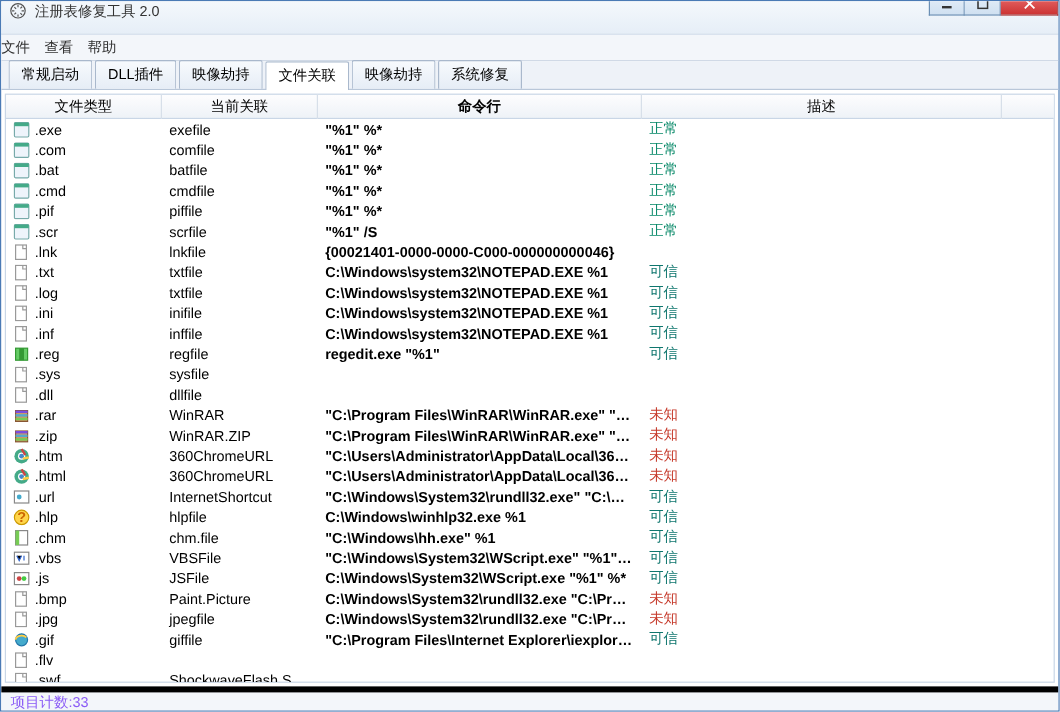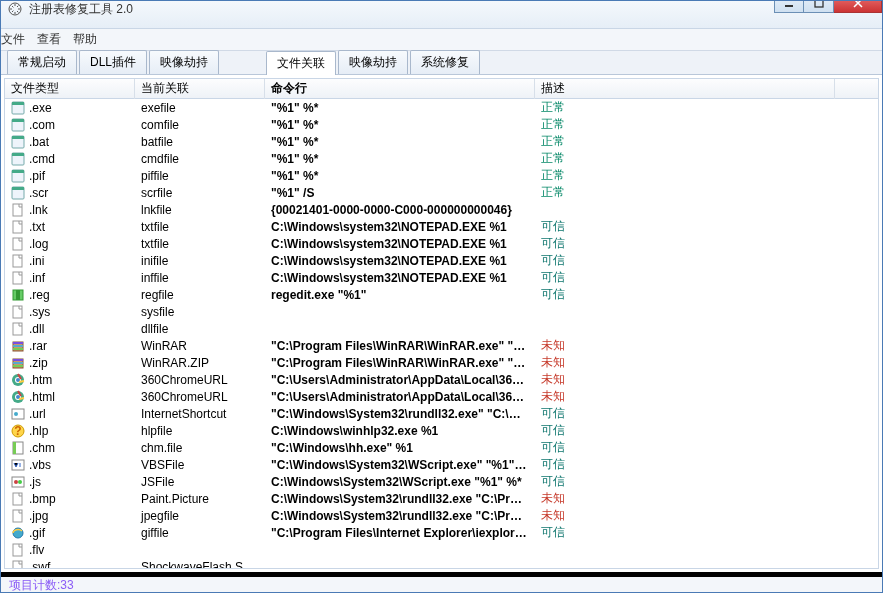--- a/index.html
+++ b/index.html
@@ -25,27 +25,27 @@
 .menubar span { cursor: pointer; }
 
 .tabbar {
   height: 24px; background: #eef2f8; display: flex; align-items: flex-end; padding: 2px 6px 0 6px;
   border-bottom: 1px solid #b9c7d9; gap: 0;
 }
 .tab {
   padding: 3px 10px; border: 1px solid #a9b8cc; border-bottom: none;
   background: linear-gradient(#f7fafd,#e6edf6); margin-right: 2px; cursor: pointer; border-radius: 2px 2px 0 0;
 }
-.tab.active { background: #fff; position: relative; top: 1px; margin-left: 45px; }
+.tab.active { background: #fff; position: relative; top: 1px; }
 
 .table-wrap { flex: 1; position: relative; overflow: hidden; border: 1px solid #c9d6e6; margin: 3px; background: #fff; }
 .table-scroll { position: absolute; inset: 0; overflow-y: scroll; overflow-x: hidden; }
 .table-header {
   display: flex; position: sticky; top: 0; background: linear-gradient(#fdfdfe,#eef2f7);
-  border-bottom: 1px solid #c9d6e6; height: 20px; align-items: center; z-index: 2;
+  border-bottom: 1px solid #c9d6e6; height: 20px; align-items: center; z-index: 2; text-align: center;
 }
 .th { padding: 2px 6px; border-right: 1px solid #d7dfe9; white-space: nowrap; overflow: hidden; }
 .col-ext { width: 130px; }
 .col-assoc { width: 130px; }
 .col-cmd { width: 270px; font-weight: bold; }
 .col-desc { width: 300px; }
 
 .row { display: flex; height: 17px; align-items: center; }
 .td { padding: 0 6px; white-space: nowrap; overflow: hidden; text-overflow: ellipsis; }
 .td.ext { display: flex; align-items: center; gap: 4px; }

